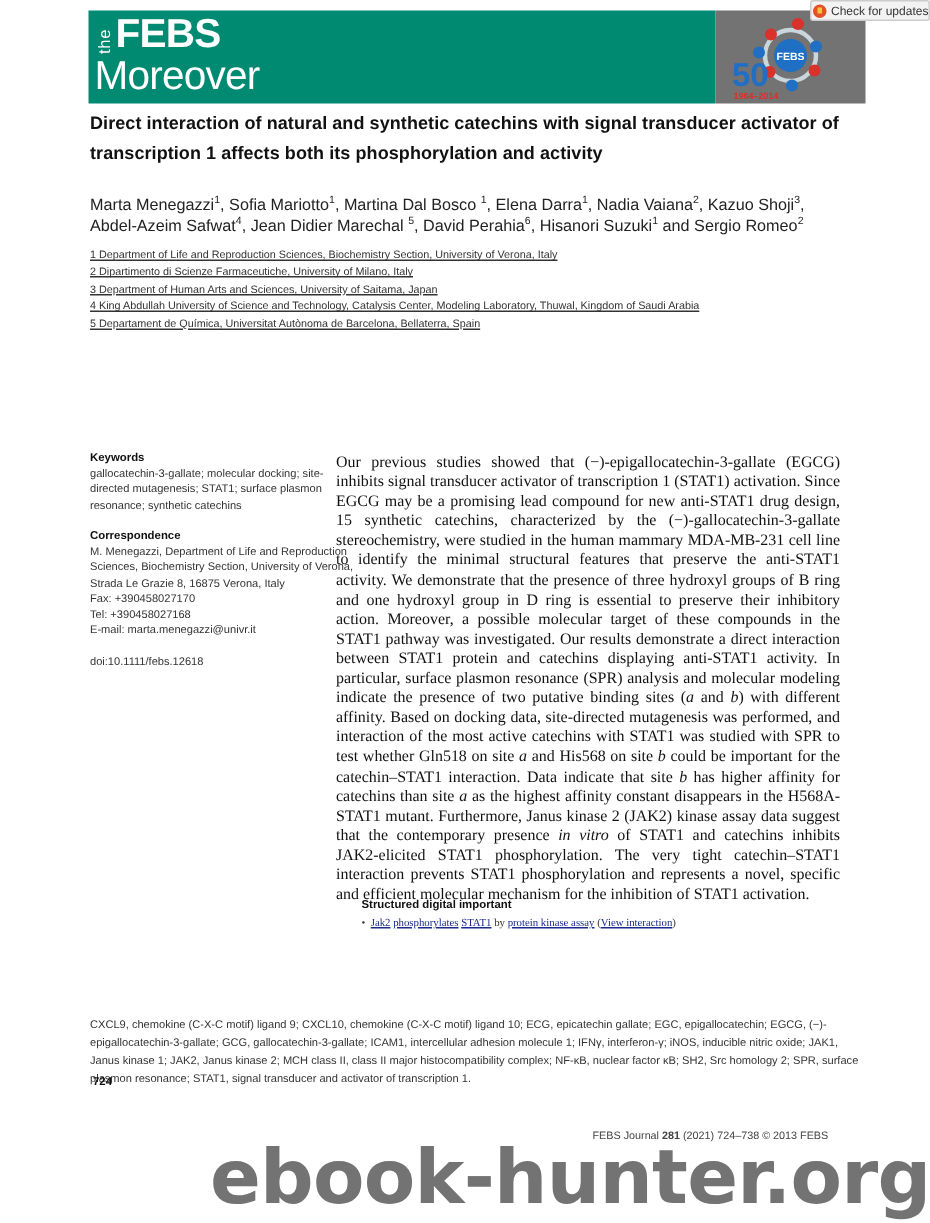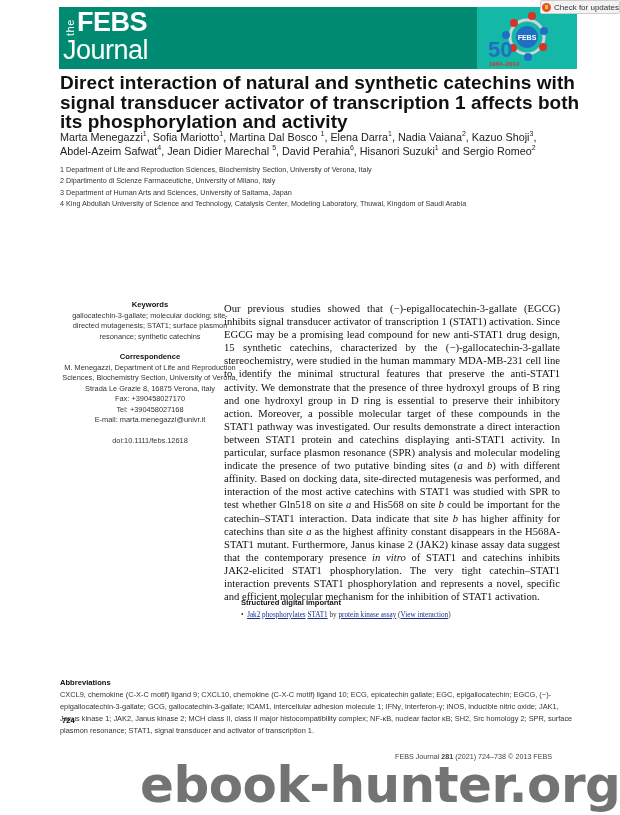--- a/index.html
+++ b/index.html
@@ -4,36 +4,36 @@
 <style>
   html, body { margin:0; padding:0; background:#ffffff; }
   body { width:620px; height:815px; position:relative; overflow:hidden; font-family:"Liberation Sans", sans-serif; color:#1a1a1a; }
   .abs { position:absolute; }
 
   
   #banner { left:59px; top:7px; width:418px; height:62px; background:#008a72; }
   #logo-the { left:64px; top:10px; font-size:11px; color:#fff; transform:rotate(-90deg); transform-origin:left top; top:36px; letter-spacing:0.5px; }
   #logo-febs { left:77px; top:8px; font-size:27px; font-weight:bold; color:#fff; line-height:28px; letter-spacing:-0.5px; }
   #logo-journal { left:63px; top:35px; font-size:27px; color:#fff; line-height:30px; letter-spacing:-0.5px; }
-  #anniv { left:477px; top:7px; width:100px; height:62px; background:#14b8a6; }
+  #anniv { left:477px; top:7px; width:100px; height:62px; background:#737373; }
   #check-updates { left:540px; top:0px; width:80px; height:14px; background:#f3f3f3; border:1px solid #ccc; border-radius:2px; font-size:8px; color:#333; display:flex; align-items:center; gap:3px; padding-left:1px; box-sizing:border-box; cursor:pointer; }
   #check-updates .ico { width:9px; height:9px; border-radius:50%; background:#e3502a; display:inline-block; position:relative; }
   #check-updates .ico::after { content:""; position:absolute; left:3px; top:2px; width:3px; height:4px; background:#f5c43b; }
 
   
-  #title { left:60px; top:73px; width:520px; font-size:19px; font-weight:bold; line-height:19.5px; color:#111; letter-spacing:0.05px; }
+  #title { left:60px; top:73px; width:520px; font-size:12px; font-weight:bold; line-height:19.5px; color:#111; letter-spacing:0.05px; }
   #authors { left:60px; top:131px; width:540px; font-size:10.8px; line-height:13.5px; color:#222; }
   #authors sup { font-size:7px; vertical-align:super; line-height:0; }
-  #affiliations { left:60px; top:164px; width:540px; font-size:7.2px; line-height:11.4px; color:#333; }
+  #affiliations { left:60px; top:164px; width:540px; font-size:7.2px; line-height:11.4px; color:#333;text-decoration:underline; }
   #affiliations div { white-space:nowrap; }
 
   
   #left-col { left:60px; top:300px; width:180px; font-size:7.4px; line-height:10.5px; color:#333; }
   .side-head { font-weight:bold; color:#111; font-size:7.6px; }
-  .side-block { margin-bottom:10px;text-align:center; }
+  .side-block { margin-bottom:10px; }
 
   
   #abstract { left:224px; top:302px; width:336px; font-family:"Liberation Serif", serif; font-size:10.65px; line-height:13.1px; color:#111; text-align:justify; }
   #abstract i { font-style:italic; }
 
   #sda-head { left:241px; top:598px; font-size:7.6px; font-weight:bold; color:#111; }
   #sda-line { left:241px; top:611px; font-family:"Liberation Serif", serif; font-size:7.2px; color:#333; white-space:nowrap;text-align:right; }
   #sda-line a { color:#1a2b8c; text-decoration:underline; cursor:pointer; }
 
   
@@ -43,21 +43,21 @@
   #page-num { left:62px; top:716px; font-size:7.6px; font-weight:bold; color:#111; }
   #footer-cite { left:395px; top:752px; font-size:7.2px; color:#444; white-space:nowrap; }
   #watermark { left:140px; top:755px; font-family:"DejaVu Sans", sans-serif; font-weight:bold; font-size:50px; color:#737373; letter-spacing:-0.5px; line-height:60px; white-space:nowrap; }
 </style>
 </head>
 <body>
 
 <div id="banner" class="abs"></div>
 <div id="logo-the" class="abs">the</div>
 <div id="logo-febs" class="abs">FEBS</div>
-<div id="logo-journal" class="abs">Journal</div>
+<div id="logo-journal" class="abs">Moreover</div>
 
 <div id="anniv" class="abs">
   <svg width="100" height="62" viewBox="0 0 100 62">
     <circle cx="50" cy="30" r="17" fill="none" stroke="#c9d6dc" stroke-width="3"></circle>
     <circle cx="50" cy="30" r="11" fill="#1f6fc4"></circle>
     <text x="50" y="33" text-anchor="middle" font-size="7" font-weight="bold" fill="#fff" font-family="Liberation Sans, sans-serif">FEBS</text>
     <circle cx="37" cy="16" r="4" fill="#d8322a"></circle>
     <circle cx="55" cy="9" r="4" fill="#d8322a"></circle>
     <circle cx="67" cy="24" r="4" fill="#1f6fc4"></circle>
     <circle cx="66" cy="40" r="4" fill="#d8322a"></circle>
@@ -74,20 +74,21 @@
   <span>Check for updates</span>
 </div>
 
 <div id="title" class="abs">Direct interaction of natural and synthetic catechins with signal transducer activator of transcription 1 affects both its phosphorylation and activity</div>
 <div id="authors" class="abs"><span>Marta Menegazzi</span><sup>1</sup>, <span>Sofia Mariotto</span><sup>1</sup>, <span>Martina Dal Bosco </span><sup>1</sup>, <span>Elena Darra</span><sup>1</sup>, <span>Nadia Vaiana</span><sup>2</sup>, <span>Kazuo Shoji</span><sup>3</sup>, <br><span>Abdel-Azeim Safwat</span><sup>4</sup>, <span>Jean Didier Marechal </span><sup>5</sup>, <span>David Perahia</span><sup>6</sup>, <span>Hisanori Suzuki</span><sup>1</sup> and <span>Sergio Romeo</span><sup>2</sup></div>
 <div id="affiliations" class="abs">
     <div>1 Department of Life and Reproduction Sciences, Biochemistry Section, University of Verona, Italy</div>
     <div>2 Dipartimento di Scienze Farmaceutiche, University of Milano, Italy</div>
     <div>3 Department of Human Arts and Sciences, University of Saitama, Japan</div>
     <div>4 King Abdullah University of Science and Technology, Catalysis Center, Modeling Laboratory, Thuwal, Kingdom of Saudi Arabia</div>
+    <div>5 Departament de Química, Universitat Autònoma de Barcelona, Bellaterra, Spain</div>
   </div>
 
 <div id="left-col" class="abs">
   <div class="side-block">
     <div class="side-head">Keywords</div>
     <div>gallocatechin-3-gallate; molecular docking; site-directed mutagenesis; STAT1; surface plasmon resonance; synthetic catechins</div>
   </div>
   <div class="side-block">
     <div class="side-head">Correspondence</div>
     <div>M. Menegazzi, Department of Life and Reproduction Sciences, Biochemistry Section, University of Verona, Strada Le Grazie 8, 16875 Verona, Italy</div>
@@ -105,19 +106,18 @@
   <span>•</span>&nbsp;
   <a>Jak2</a>
   <a>phosphorylates</a>
   <a>STAT1</a>
   <span>by</span>
   <a>protein kinase assay</a>
   <span>(</span><a>View interaction</a><span>)</span>
 </div>
 
 <div id="abbrev" class="abs">
-  <div class="side-head">Abbreviations</div>
   <div>CXCL9, chemokine (C-X-C motif) ligand 9; CXCL10, chemokine (C-X-C motif) ligand 10; ECG, epicatechin gallate; EGC, epigallocatechin; EGCG, (−)-epigallocatechin-3-gallate; GCG, gallocatechin-3-gallate; ICAM1, intercellular adhesion molecule 1; IFNγ, interferon-γ; iNOS, inducible nitric oxide; JAK1, Janus kinase 1; JAK2, Janus kinase 2; MCH class II, class II major histocompatibility complex; NF-κB, nuclear factor κB; SH2, Src homology 2; SPR, surface plasmon resonance; STAT1, signal transducer and activator of transcription 1.</div>
 </div>
 
 <div id="page-num" class="abs">724</div>
 <div id="footer-cite" class="abs"><span>FEBS Journal </span><b>281</b><span> (2021) 724–738 © 2013 FEBS</span></div>
 <div id="watermark" class="abs">ebook-hunter.org</div>
 
 </body></html>

